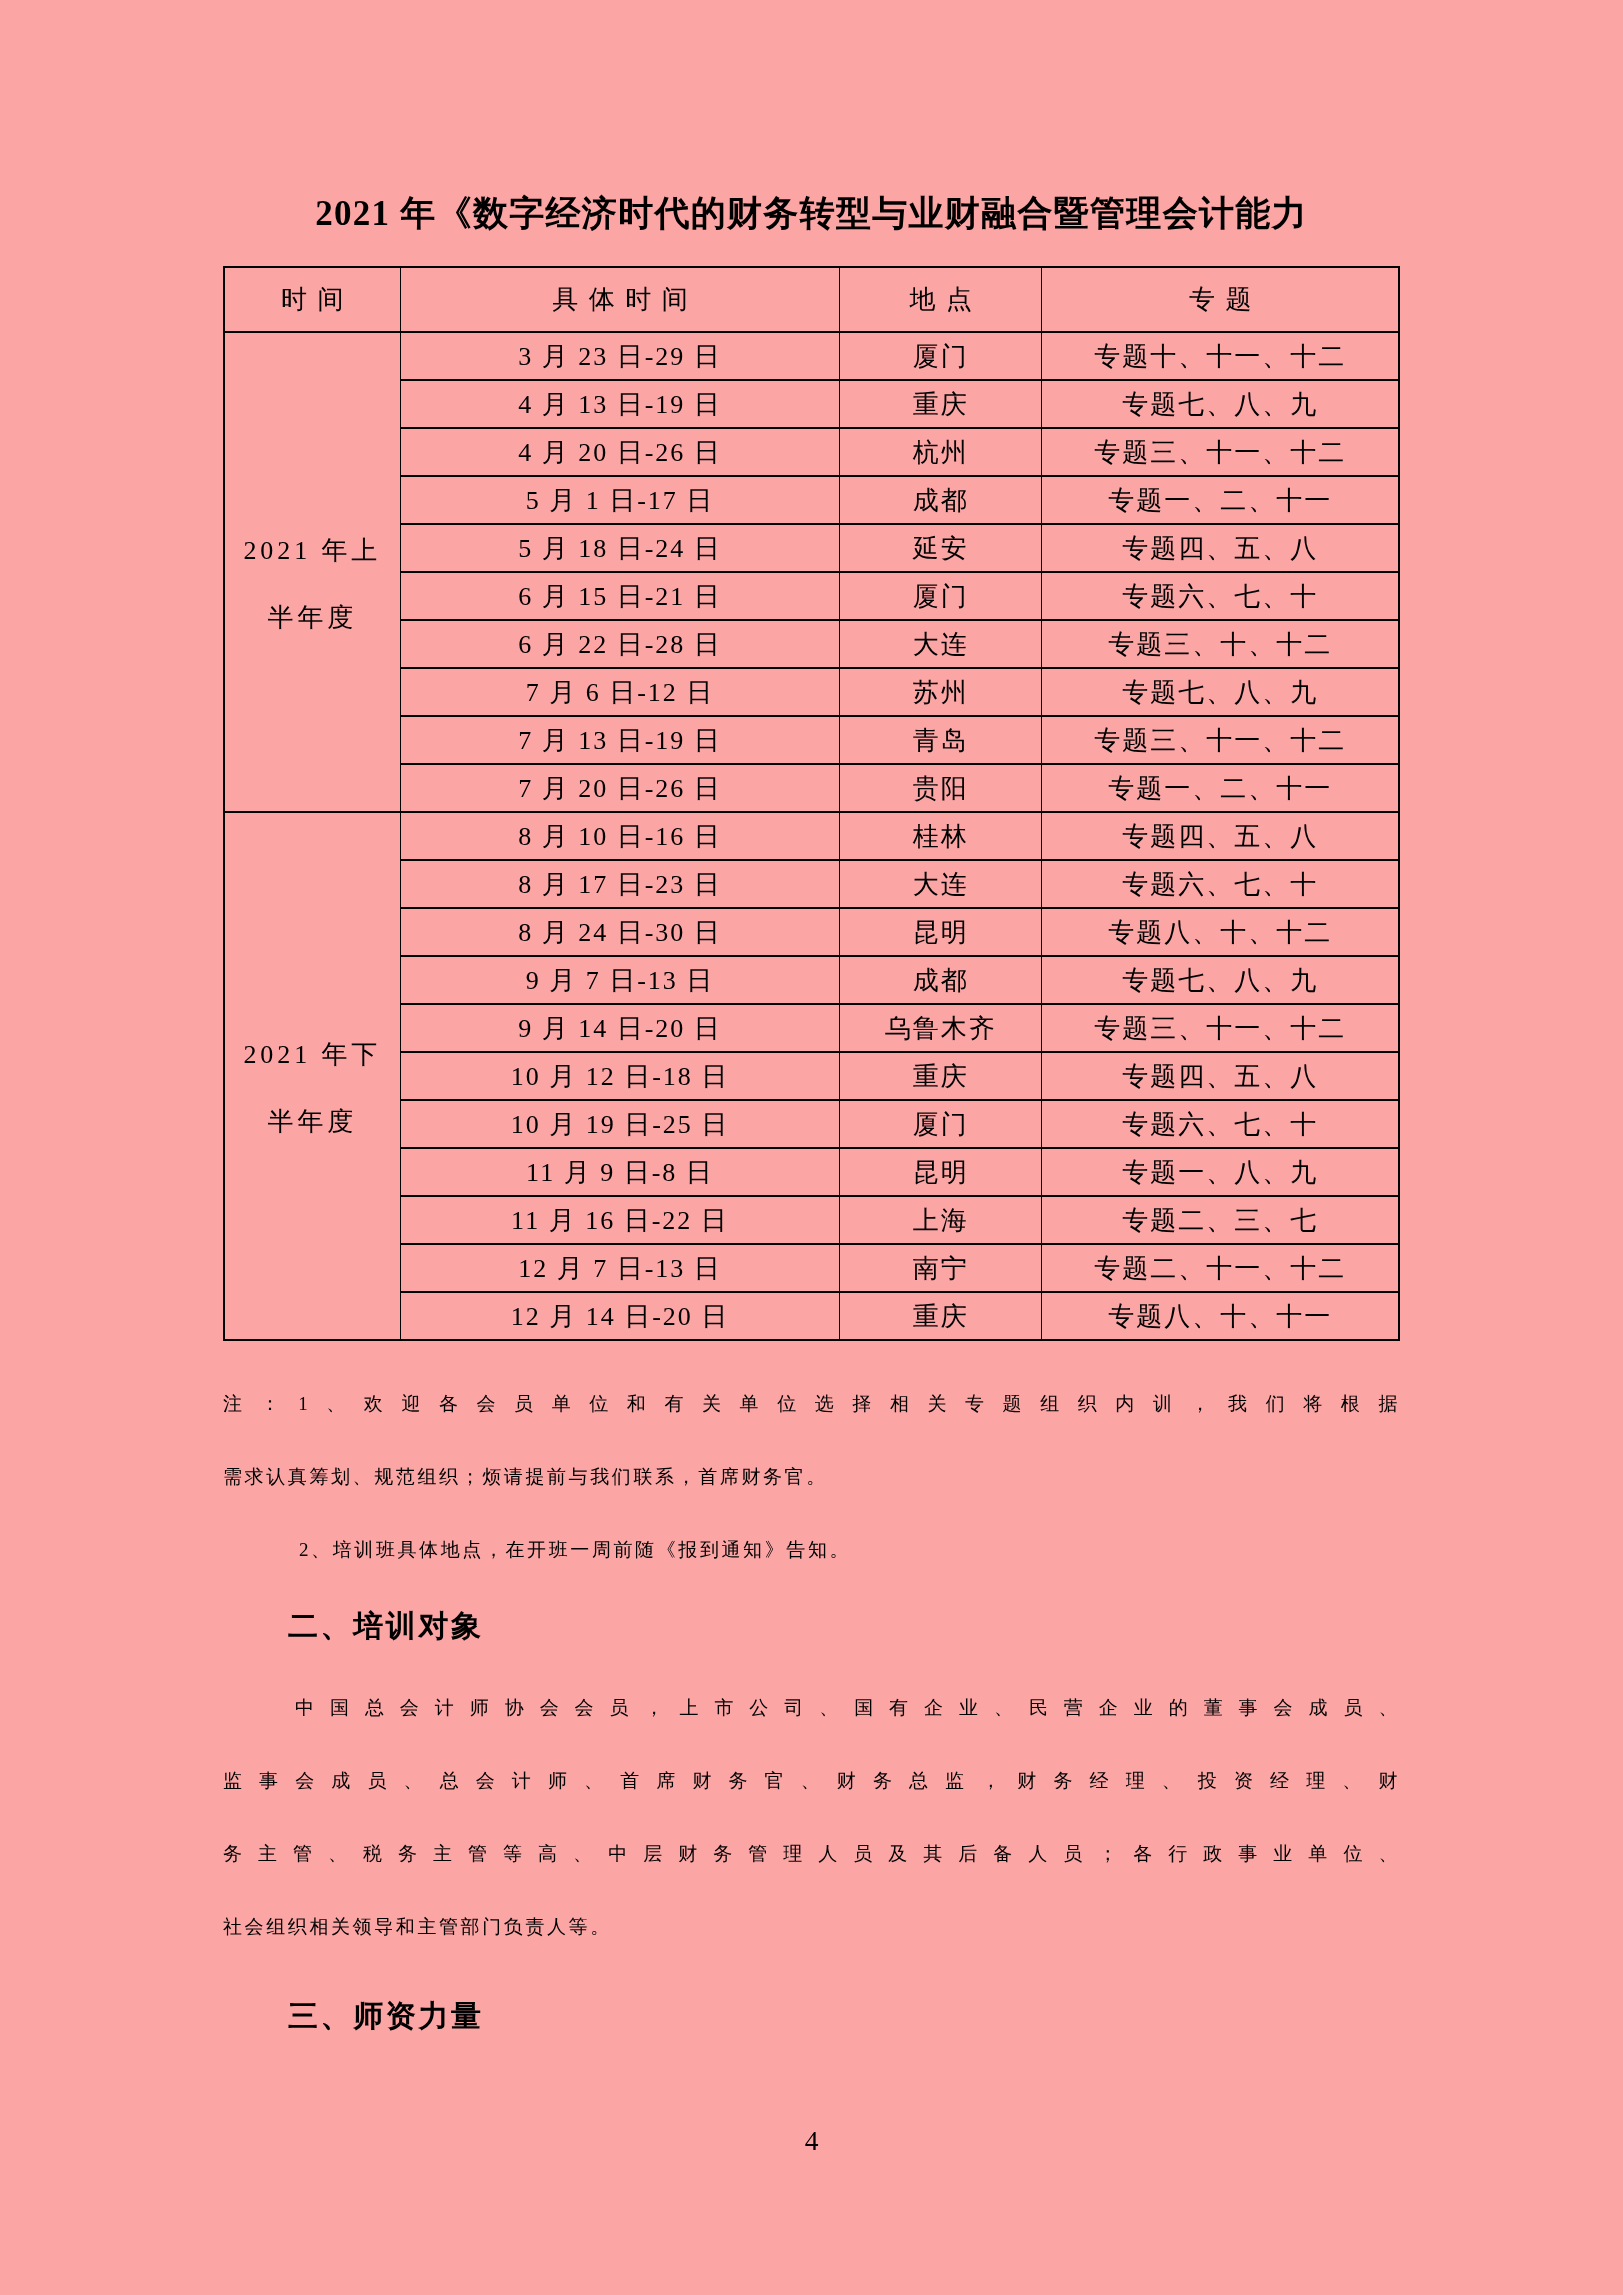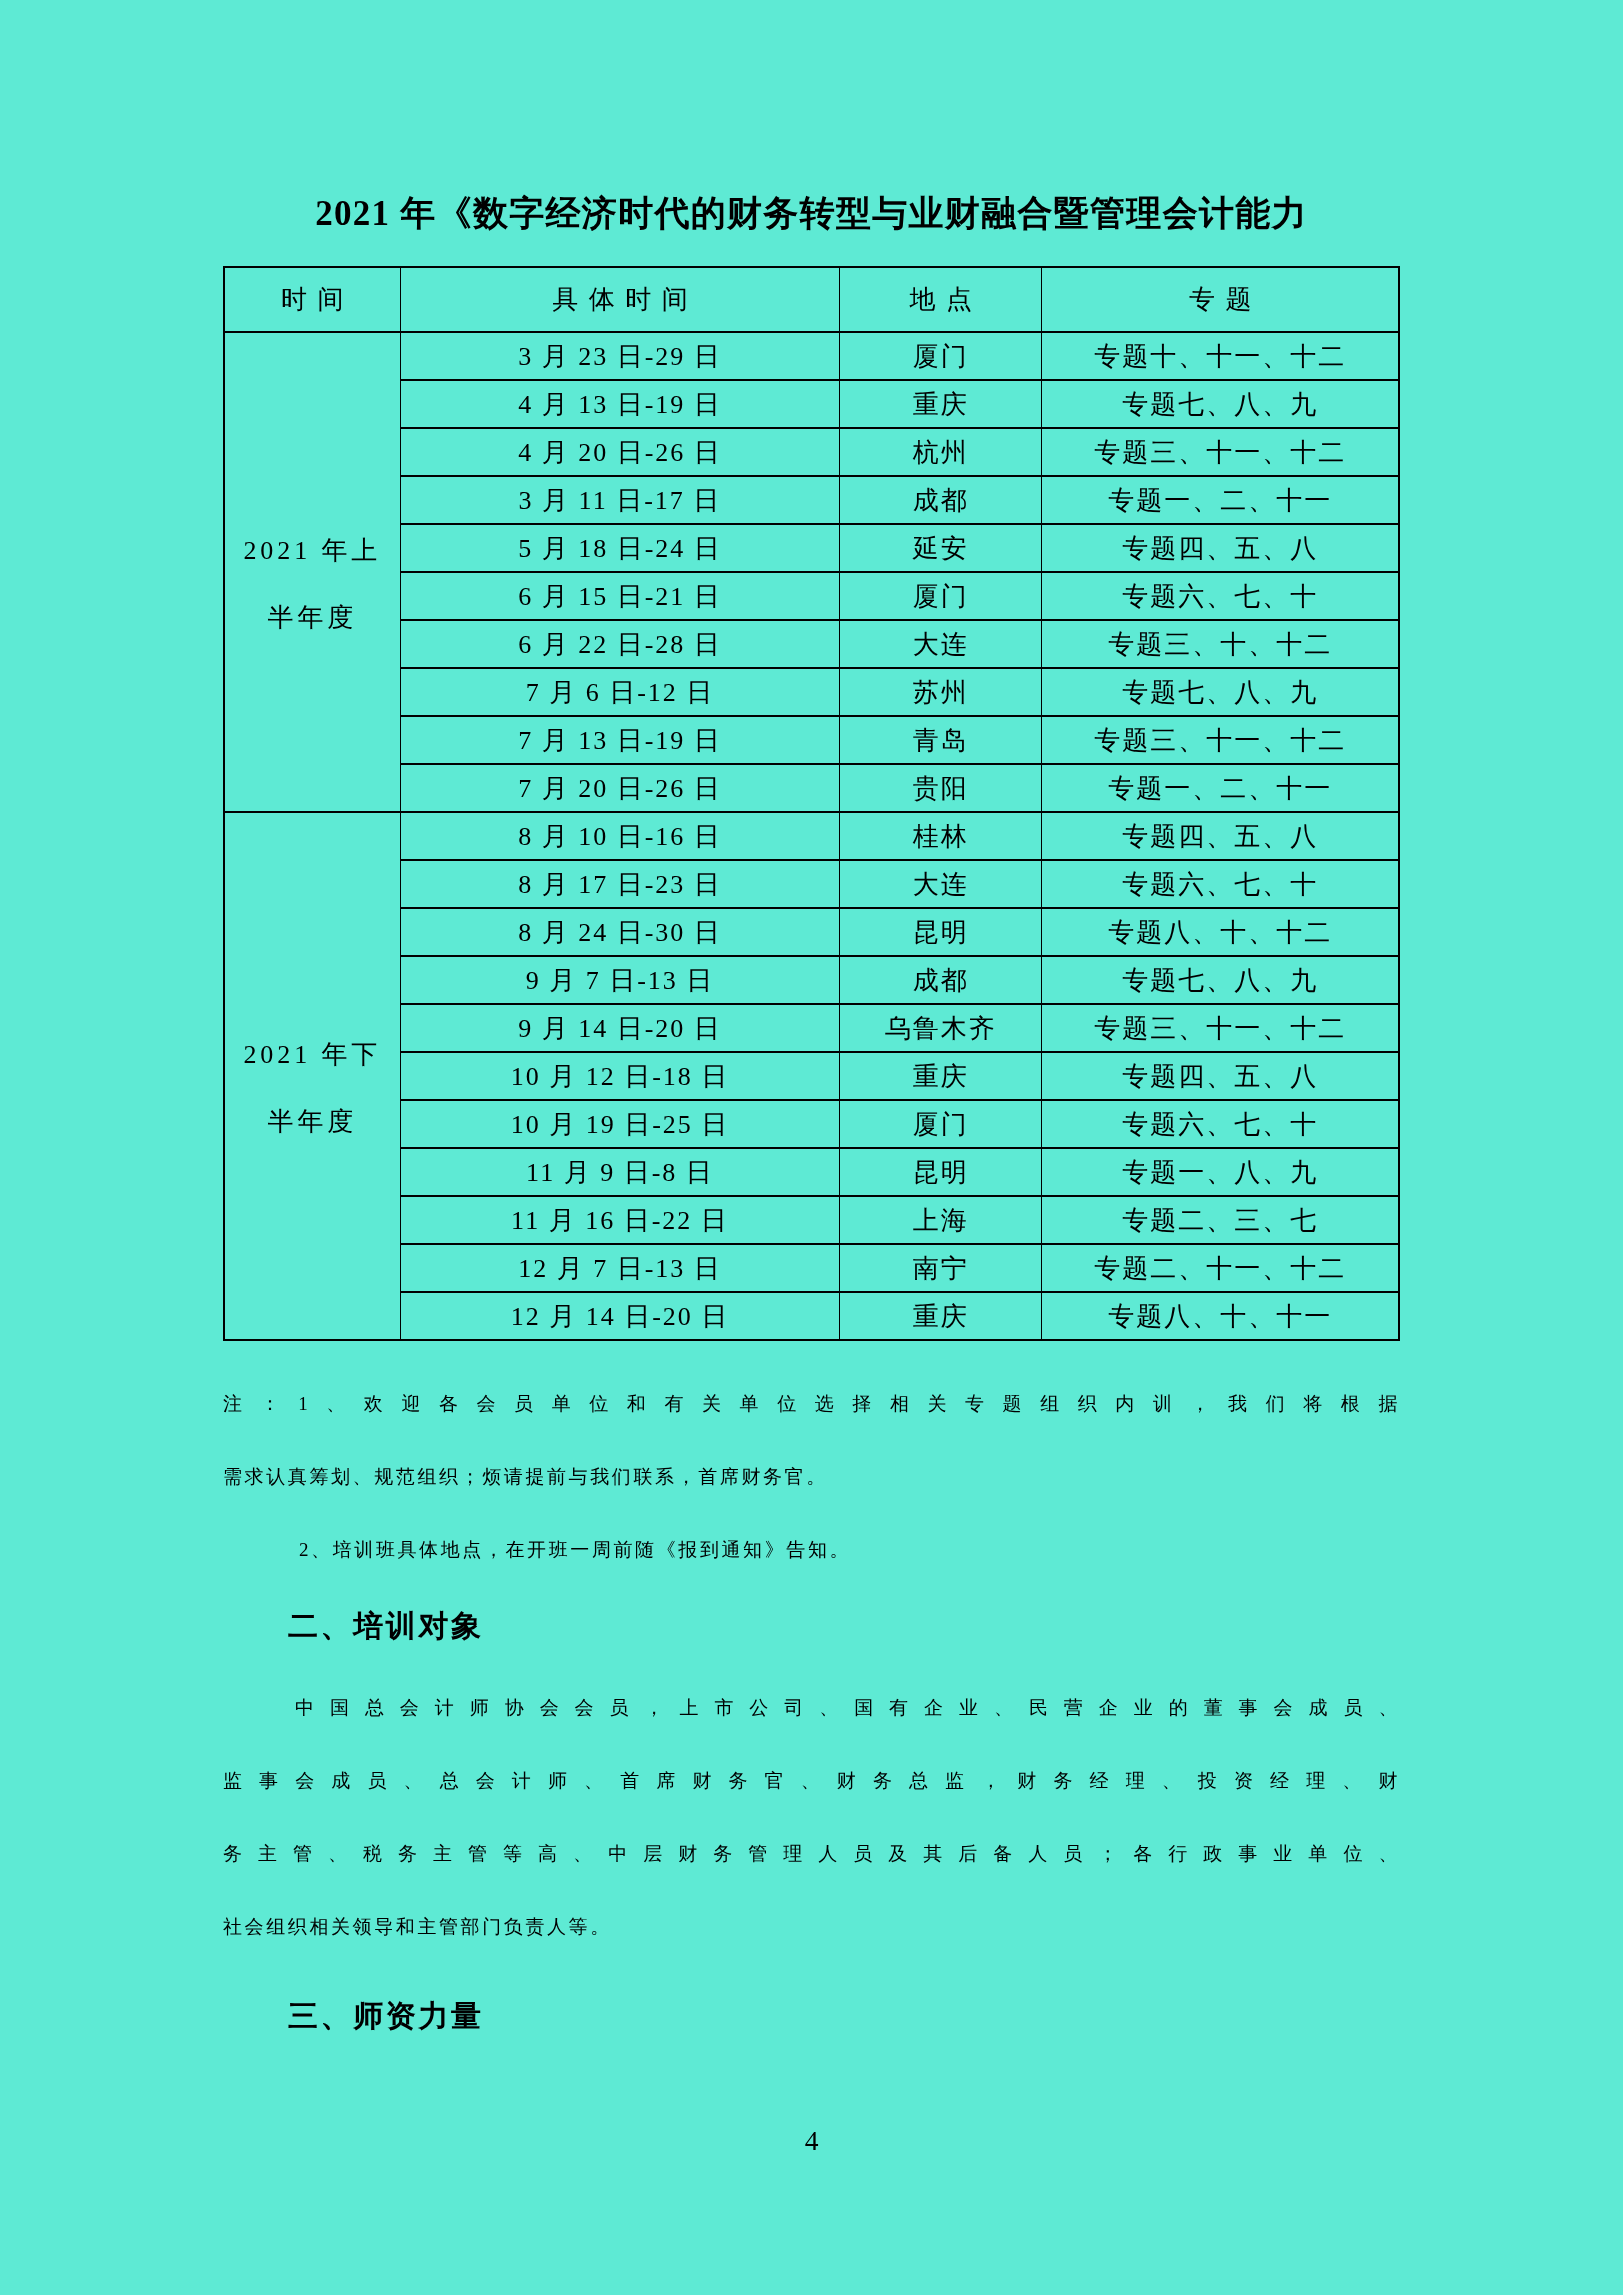--- a/index.html
+++ b/index.html
@@ -1,20 +1,20 @@
 <!DOCTYPE html>
 <html style="font-size:10.5px"><head>
 <meta charset="utf-8">
 <style>
   html, body { margin: 0; padding: 0; background: #ffffff; }
   .page {
     position: relative;
     width: 1623px;
     height: 2295px;
-    background: #5eead4;
+    background: #fca5a5;
     color: #000000;
     font-family: "Liberation Serif", serif;
     overflow: hidden;
   }
   .content { padding: 177px 223px 0 223px; }
 
   .title-line {
     text-align: center;
     font-weight: bold;
     font-size: 35px;
@@ -133,21 +133,21 @@
           <td class="date-cell">4 月 13 日-19 日</td>
           <td class="loc-cell">重庆</td>
           <td class="topic-cell">专题七、八、九</td>
         </tr>
         <tr>
           <td class="date-cell">4 月 20 日-26 日</td>
           <td class="loc-cell">杭州</td>
           <td class="topic-cell">专题三、十一、十二</td>
         </tr>
         <tr>
-          <td class="date-cell">3 月 11 日-17 日</td>
+          <td class="date-cell">5 月 1 日-17 日</td>
           <td class="loc-cell">成都</td>
           <td class="topic-cell">专题一、二、十一</td>
         </tr>
         <tr>
           <td class="date-cell">5 月 18 日-24 日</td>
           <td class="loc-cell">延安</td>
           <td class="topic-cell">专题四、五、八</td>
         </tr>
         <tr>
           <td class="date-cell">6 月 15 日-21 日</td>

